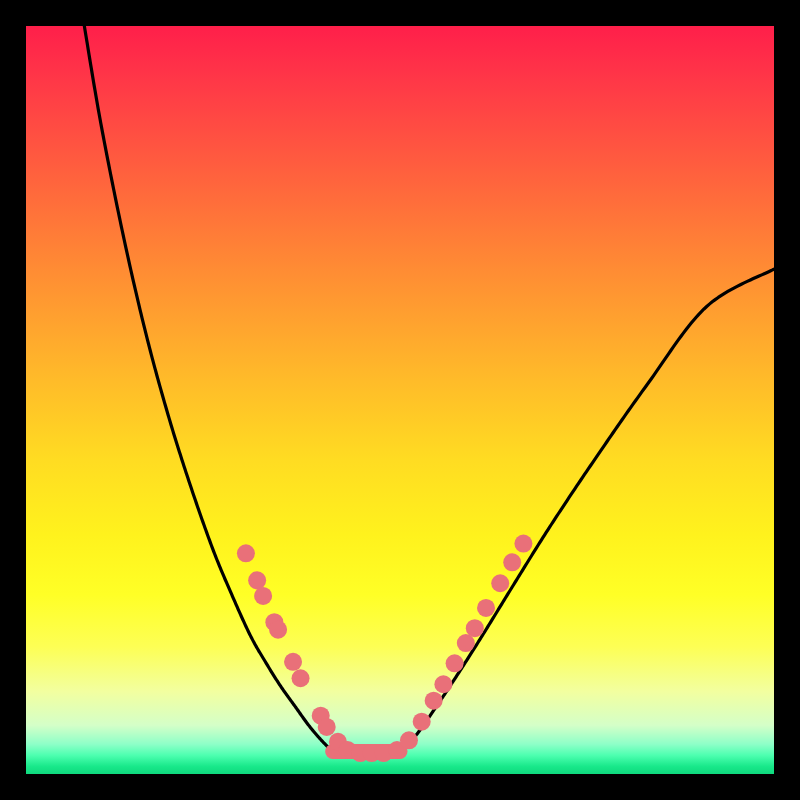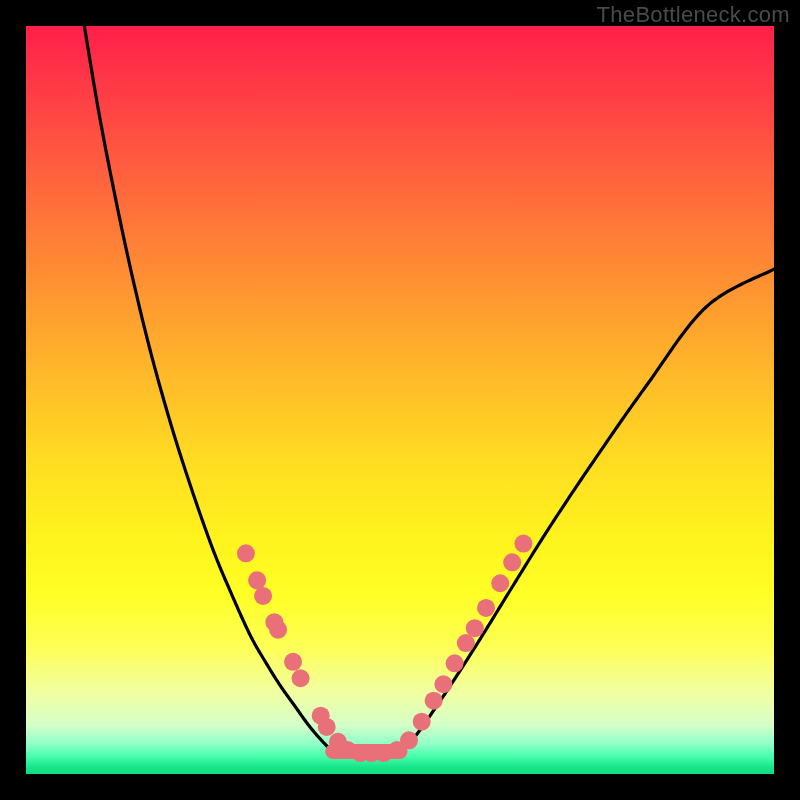--- a/index.html
+++ b/index.html
@@ -104,14 +104,13 @@
           <circle cx="428.60" cy="637.30" r="9" fill="#e97079" stroke="#d85e68" stroke-width="0"></circle>
           <circle cx="439.82" cy="617.10" r="9" fill="#e97079" stroke="#d85e68" stroke-width="0"></circle>
           <circle cx="448.80" cy="602.14" r="9" fill="#e97079" stroke="#d85e68" stroke-width="0"></circle>
           <circle cx="460.02" cy="581.94" r="9" fill="#e97079" stroke="#d85e68" stroke-width="0"></circle>
           <circle cx="474.23" cy="557.26" r="9" fill="#e97079" stroke="#d85e68" stroke-width="0"></circle>
           <circle cx="486.20" cy="536.32" r="9" fill="#e97079" stroke="#d85e68" stroke-width="0"></circle>
           <circle cx="497.42" cy="517.62" r="9" fill="#e97079" stroke="#d85e68" stroke-width="0"></circle>
         </g>
     </svg>
   </div>
-  <div class="watermark">TheBottleneck.com</div>
 </div>
 
 </body></html>

